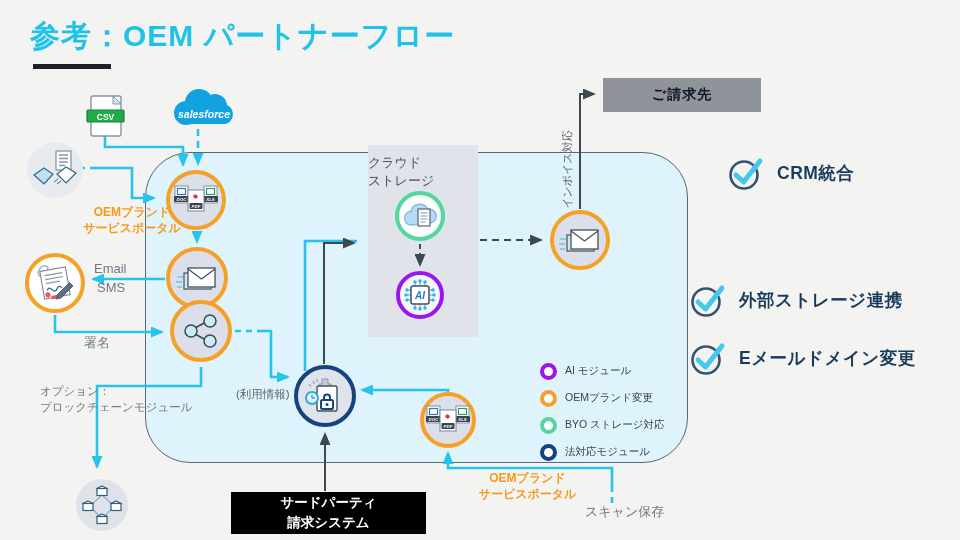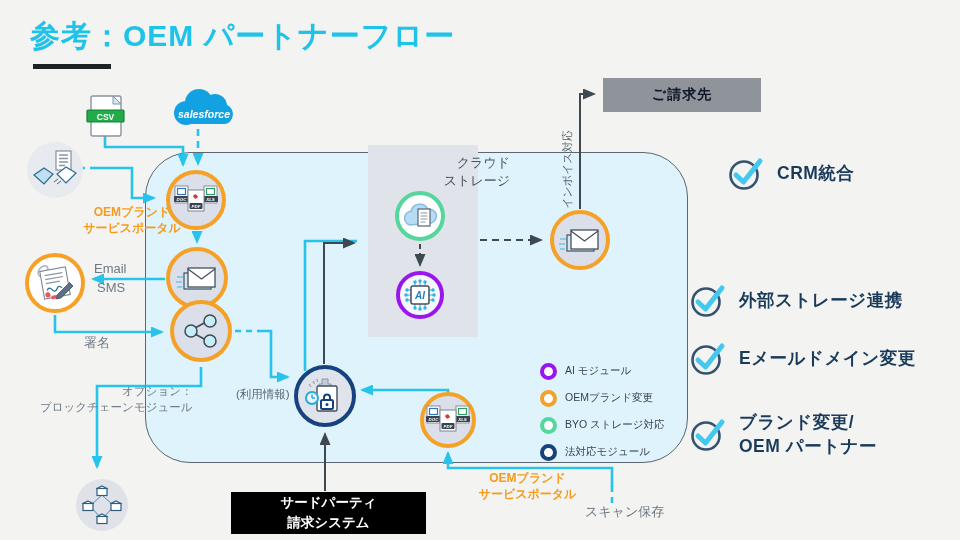--- a/index.html
+++ b/index.html
@@ -6,21 +6,21 @@
   body{font-family:"Liberation Sans","DejaVu Sans",sans-serif;}
   .stage{position:relative;width:960px;height:540px;background:#f3f4f2;overflow:hidden;}
   .abs{position:absolute;}
   .ml{white-space:pre-line;}
   
   .title{left:30px;top:16px;font-size:30px;font-weight:bold;color:#1fc2e8;letter-spacing:1px;}
   .title-underline{left:33px;top:64px;width:78px;height:5px;background:#1d2126;}
   
   .flowbox{left:145px;top:152px;width:543px;height:311px;background:#def3fb;border:1.5px solid #5b666f;border-radius:45px;box-sizing:border-box;z-index:1;}
   .cloudpanel{left:368px;top:145px;width:110px;height:192px;background:#e0e3ea;z-index:2;}
-  .cloudpanel-label{width:100%;margin-top:9px;text-align:right;font-size:13px;font-weight:500;color:#4a545e;line-height:1.35;padding-left:32px;}
+  .cloudpanel-label{width:100%;margin-top:9px;text-align:left;font-size:13px;font-weight:500;color:#4a545e;line-height:1.35;}
   .billingbox{left:603px;top:78px;width:158px;height:34px;background:#8e9499;color:#0f172a;font-size:14px;font-weight:bold;display:flex;align-items:center;justify-content:center;z-index:4;letter-spacing:1px;}
   .tpbbox{left:231px;top:492px;width:195px;height:42px;background:#000;color:#fff;font-size:13.5px;font-weight:bold;display:flex;align-items:center;justify-content:center;text-align:center;line-height:1.5;z-index:4;}
   
   .lines{left:0;top:0;z-index:5;}
   
   .node{position:absolute;border-radius:50%;display:flex;align-items:center;justify-content:center;box-sizing:border-box;z-index:6;font-style:italic;}
   .ring-orange{border:4px solid #f5a128;background:#dbdfe9;}
   .ring-navy{border:4px solid #16437e;background:#dfe3ec;}
   .ring-green{border:4px solid #54d69c;background:#fff;}
   .ring-purple{border:4.5px solid #9a16ee;background:#f6f7fb;}
@@ -298,21 +298,21 @@
           </g>
       </g>
     </svg>
   </div>
 
   <div class="abs lab lab-orange ml" style="left:70px;top:205px;width:124px;">OEMブランド
 サービスポータル</div>
   <div class="abs lab lab-gray" style="left:94px;top:261px;">Email</div>
   <div class="abs lab lab-gray" style="left:97px;top:280px;">SMS</div>
   <div class="abs lab lab-gray" style="left:84px;top:334px;">署名</div>
-  <div class="abs lab lab-gray-sm ml" style="left:40px;top:384px;text-align:right;">オプション：
+  <div class="abs lab lab-gray-sm ml" style="left:40px;top:384px;">オプション：
 ブロックチェーンモジュール</div>
   <div class="abs lab usage" style="left:236px;top:387px;">(利用情報)</div>
   <div class="abs vlabel">インボイス対応</div>
   <div class="abs lab lab-orange ml" style="left:465px;top:471px;width:125px;">OEMブランド
 サービスポータル</div>
   <div class="abs lab lab-gray" style="left:585px;top:503px;font-size:13px;">スキャン保存</div>
 
   <div class="abs legend">
     <div class="legend-item">
       <span class="lring c-purple"></span>
@@ -346,22 +346,14 @@
       </svg>
     <span class="check-label">外部ストレージ連携</span>
   </div>
   <div class="check-item" style="left:690px;top:341px;">
     <svg width="36" height="36">
         <circle cx="16" cy="19" r="13.5" fill="none" stroke="#35536f" stroke-width="2.6"></circle>
         <path d="M8,19 l7.5,7 L32,5" fill="none" stroke="#45c8f0" stroke-width="5" stroke-linecap="round" stroke-linejoin="round"></path>
       </svg>
     <span class="check-label">Eメールドメイン変更</span>
   </div>
-  <div class="check-item" style="left:690px;top:411px;">
-    <svg width="36" height="36">
-        <circle cx="16" cy="19" r="13.5" fill="none" stroke="#35536f" stroke-width="2.6"></circle>
-        <path d="M8,19 l7.5,7 L32,5" fill="none" stroke="#45c8f0" stroke-width="5" stroke-linecap="round" stroke-linejoin="round"></path>
-      </svg>
-    <span class="check-label ml">ブランド変更/
-OEM パートナー</span>
-  </div>
 
 </div>
 
 </body></html>

